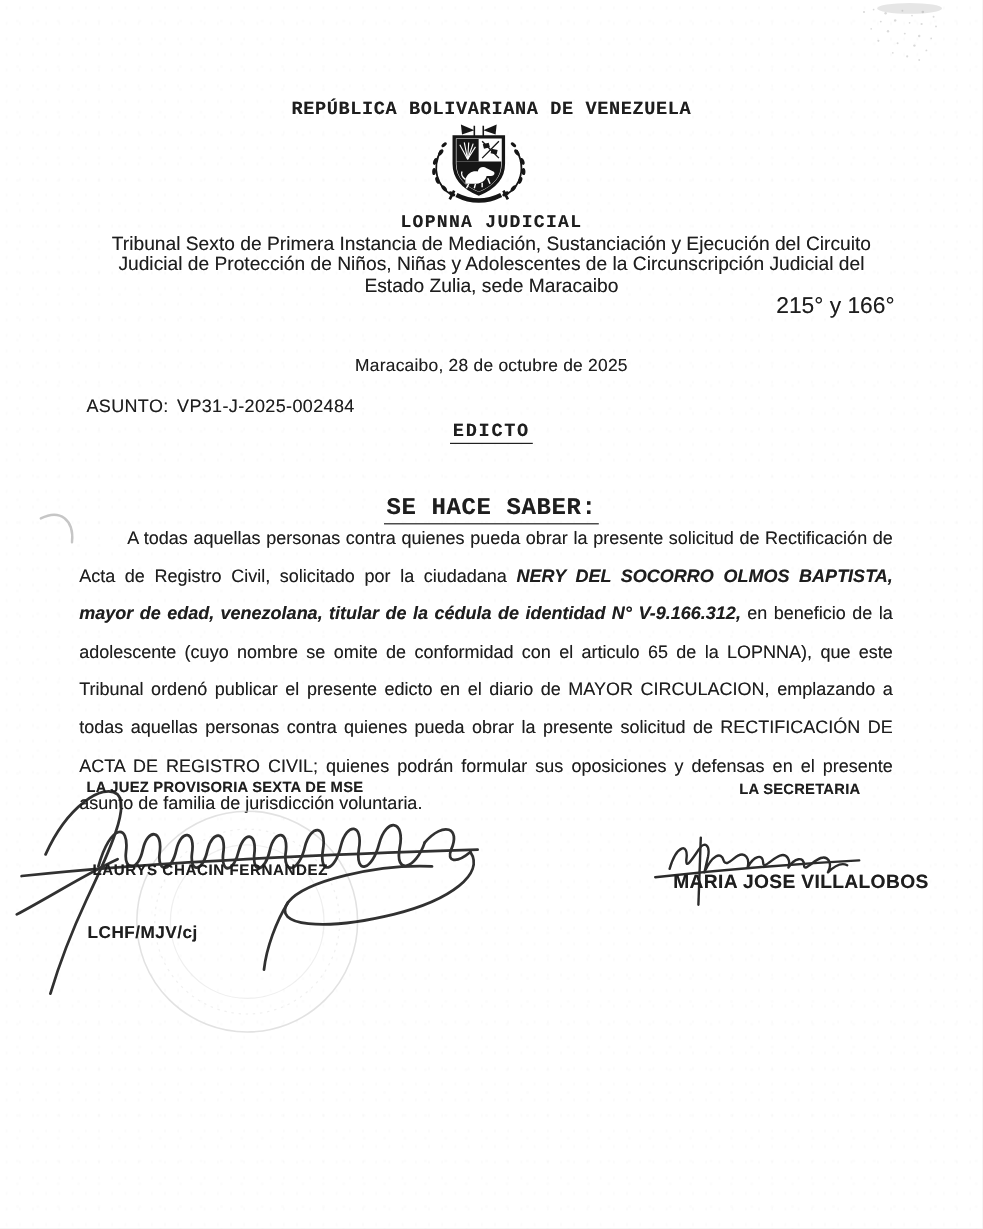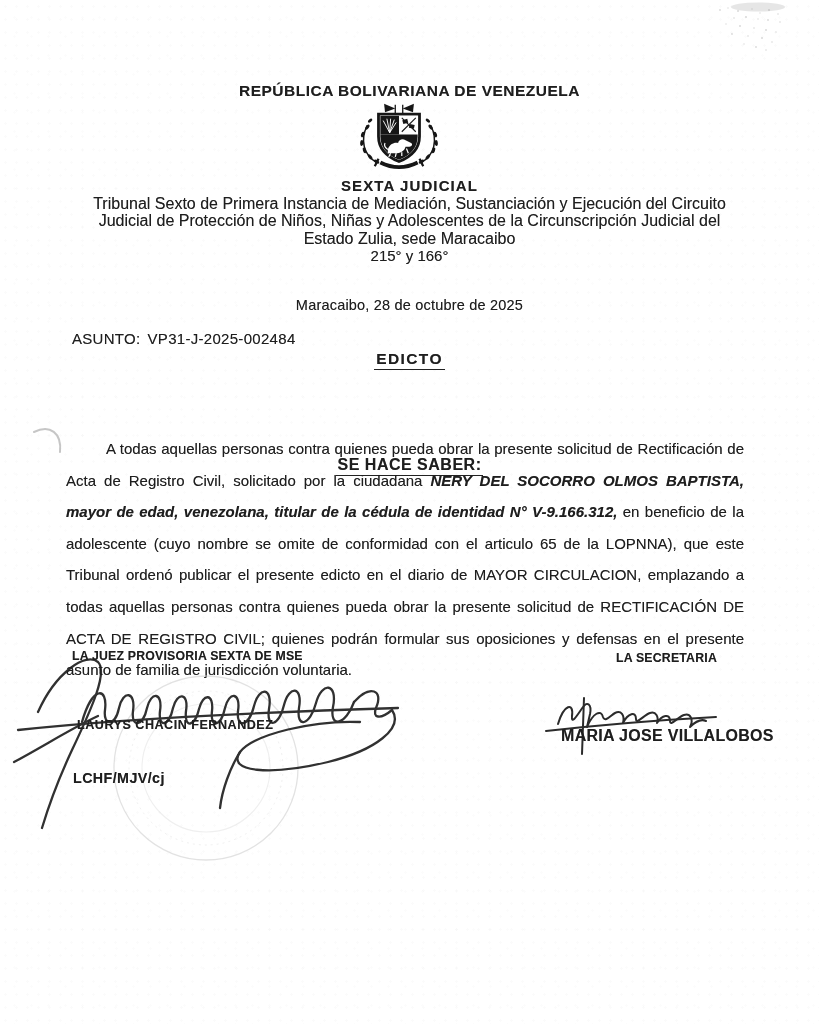--- a/index.html
+++ b/index.html
@@ -10,39 +10,39 @@
       radial-gradient(rgba(0,0,0,0.016) 1px, transparent 1.2px),
       radial-gradient(rgba(0,0,0,0.012) 1px, transparent 1.2px);
     background-size:11px 13px,17px 19px;
     background-position:0 0,6px 8px;
     font-family:"Liberation Sans", sans-serif;
     color:#1e1e1e;
     overflow:hidden;
   }
   .ink{ text-shadow:0 0 .45px rgba(10,10,10,.45); }
   .abs{ position:absolute; }
-  .centered{ left:0; right:0; text-align:center; }
+  .centered{ left:0; right:0; text-align:center;font-family:Liberation Mono, monospace; }
 
   .republic{ top:82px; font-size:15.5px; font-weight:600; letter-spacing:.5px; }
   .coat{ left:352px; top:101px; }
   .branch{ top:177px; font-size:15px; font-weight:600; letter-spacing:1.1px; }
 
   .head-stack{ top:195px; left:50%; transform:translateX(-50%); width:672px; text-align:center; }
   .tribunal{ font-size:16px; line-height:17.4px; font-weight:400; }
-  .years{ font-size:15px; line-height:17.4px; margin-top:0; }
+  .years{ font-size:19px; line-height:17.4px; margin-top:0;text-align:right; }
   .dateline{ font-size:14.5px; margin-top:32px; letter-spacing:.2px; }
 
   .asunto{ left:72px; top:330px; font-size:15px; font-weight:500; letter-spacing:.3px; }
   .asunto .lbl{ margin-right:7px; }
 
   .edicto-row{ top:350px; }
   .sehace-row{ top:412px; }
   .u-head{ display:inline-block; border-bottom:1.7px solid #222; padding:0 2px 1px 2px; }
   .edicto-row .u-head{ font-size:15.5px; font-weight:700; letter-spacing:1.4px; }
-  .sehace-row .u-head{ font-size:16px; font-weight:700; letter-spacing:.5px;margin-top:44px; }
+  .sehace-row .u-head{ font-size:20px; font-weight:700; letter-spacing:.5px; }
 
   .body-par{
     left:66px; top:433px; width:678px; margin:0;
     font-size:15px; line-height:31.6px;
     text-align:justify; text-indent:40px;
   }
   .body-par .emph{ font-weight:700; font-style:italic; }
 
   .judge-label{ left:72px; top:649px; font-size:12.3px; font-weight:700; letter-spacing:.2px; z-index:2; }
   .sec-label{ left:576px; top:651px; font-size:12.3px; font-weight:700; letter-spacing:.2px; z-index:2;padding-left:40px; }
@@ -137,21 +137,21 @@
       <ellipse cx="90" cy="45" rx="3.2" ry="1.7" transform="rotate(88 90 45)"></ellipse>
       <ellipse cx="87" cy="53" rx="3.2" ry="1.7" transform="rotate(110 87 53)"></ellipse>
       <ellipse cx="81" cy="60" rx="3.2" ry="1.7" transform="rotate(130 81 60)"></ellipse>
       <ellipse cx="74" cy="65" rx="3.2" ry="1.7" transform="rotate(150 74 65)"></ellipse>
       <ellipse cx="81" cy="21" rx="2.8" ry="1.5" transform="rotate(40 81 21)"></ellipse>
     </g>
     <path d="M30 66 Q50 76 70 66" stroke="#161616" stroke-width="4" fill="none"></path>
     <path d="M28 62 L24 70 M72 62 L76 70" stroke="#161616" stroke-width="2.4" fill="none"></path>
   </svg>
 
-  <div class="abs centered branch ink">SEXTA JUDICIAL</div>
+  <div class="abs centered branch ink">LOPNNA JUDICIAL</div>
 
   <div class="abs head-stack">
     <div class="tribunal ink">Tribunal Sexto de Primera Instancia de Mediación, Sustanciación y Ejecución del Circuito Judicial de Protección de Niños, Niñas y Adolescentes de la Circunscripción Judicial del Estado Zulia, sede Maracaibo</div>
     <div class="years ink">215° y 166°</div>
     <div class="dateline ink">Maracaibo, 28 de octubre de 2025</div>
   </div>
 
   <div class="abs asunto ink">
     <span class="lbl">ASUNTO:</span><span>VP31-J-2025-002484</span>
   </div>

